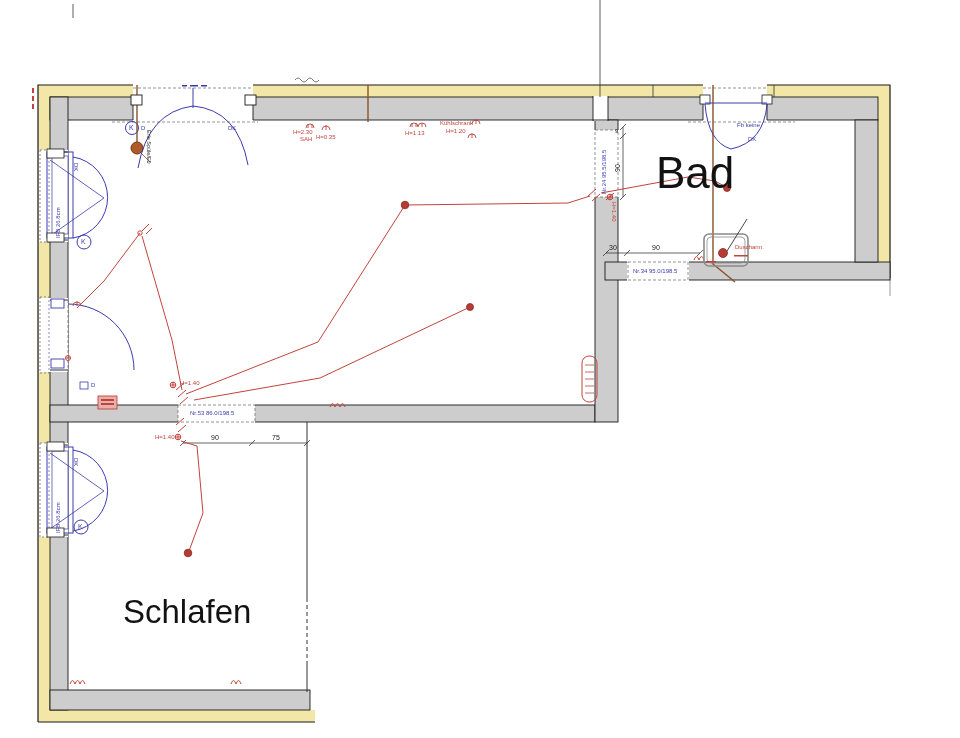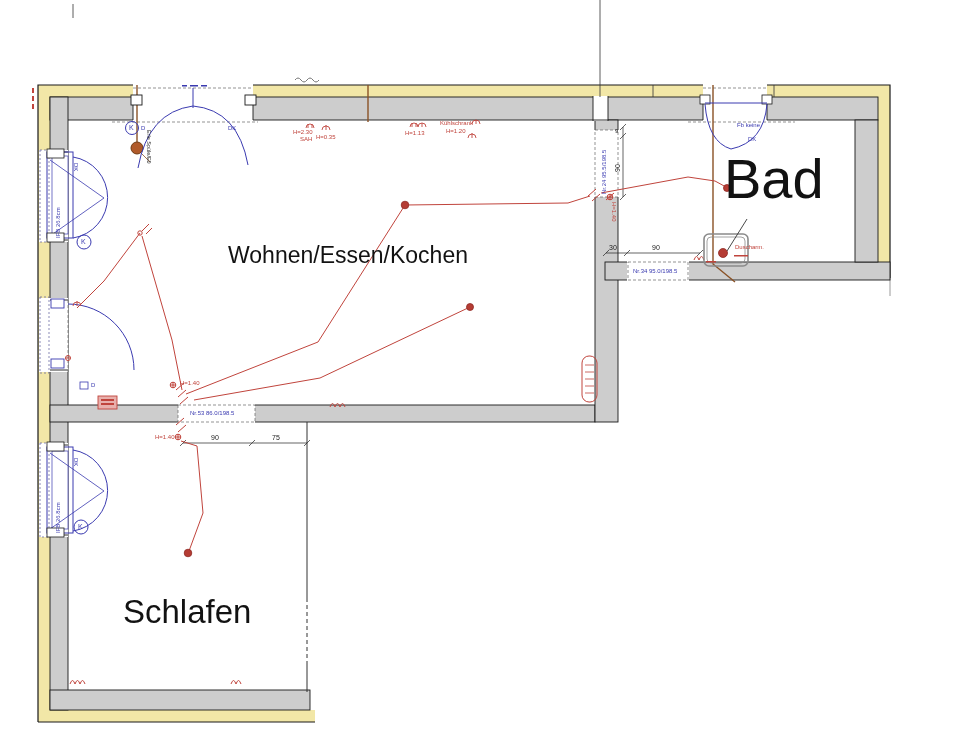--- a/index.html
+++ b/index.html
@@ -267,22 +267,21 @@
     <line x1="585" y1="393" x2="594" y2="393" stroke-width="0.8"></line>
   </g>
 
   <g>
     <rect x="98" y="396" width="19" height="13" fill="#e8b0ac" stroke="#c0443c" stroke-width="0.9"></rect>
     <rect x="101" y="399" width="13" height="2" fill="#c0443c"></rect>
     <rect x="101" y="403" width="13" height="2" fill="#c0443c"></rect>
   </g>
 </svg>
 
-  <span class="lbl room" style="left:228px;top:244px;font-size:23px;">Wohnen/Essen/Kochen</span>
-  <span class="lbl room" style="left:724px;top:151px;font-size:56px;">Bad</span>
+  <span class="lbl room" style="left:656px;top:151px;font-size:44px;">Bad</span>
   <span class="lbl room" style="left:123px;top:564px;font-size:33px;margin-top:31px;">Schlafen</span>
 
   <span class="lbl blue7" style="left:129px;top:124px;">K</span>
   <span class="lbl blue" style="left:141px;top:125px;">D</span>
   <span class="lbl blue" style="left:228px;top:125px;">DK</span>
   <span class="lbl blue rot90" style="left:79px;top:163px;">DK</span>
   <span class="lbl blue rotm90" style="left:55px;top:238px;">IFB 26.8cm</span>
   <span class="lbl blue7" style="left:81px;top:238px;">K</span>
   <span class="lbl blue" style="left:91px;top:382px;">D</span>
   <span class="lbl blue rot90" style="left:79px;top:458px;">DK</span>

